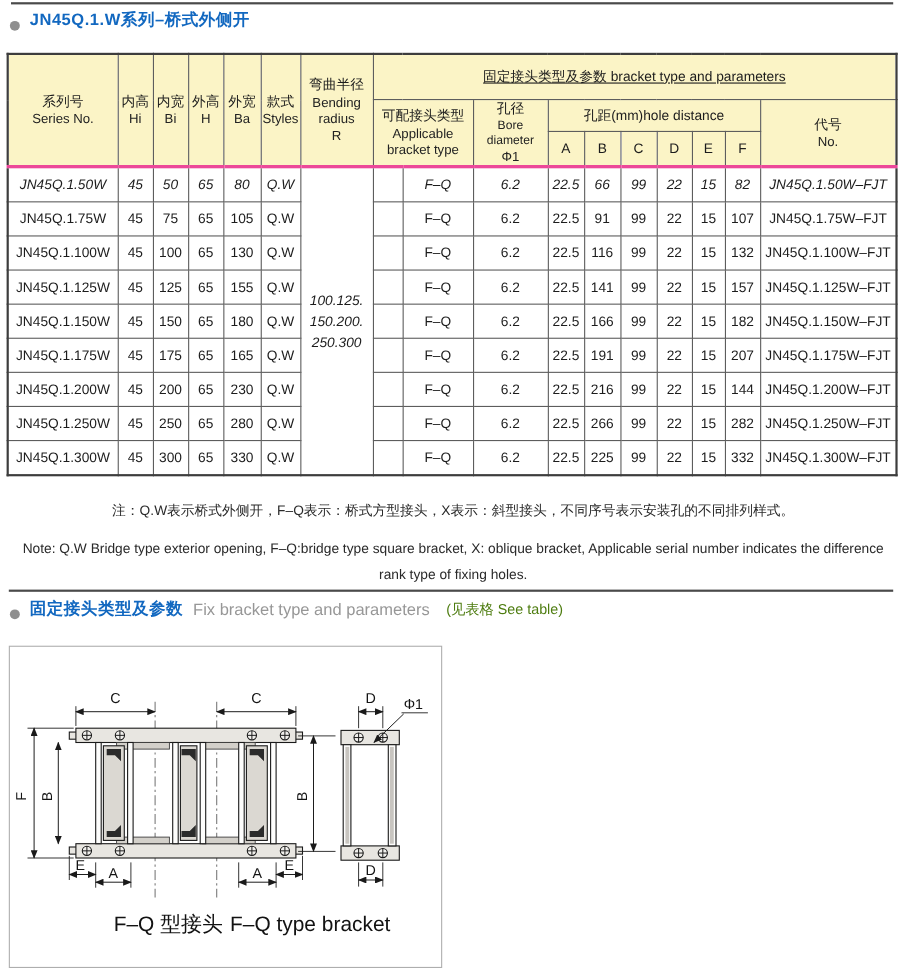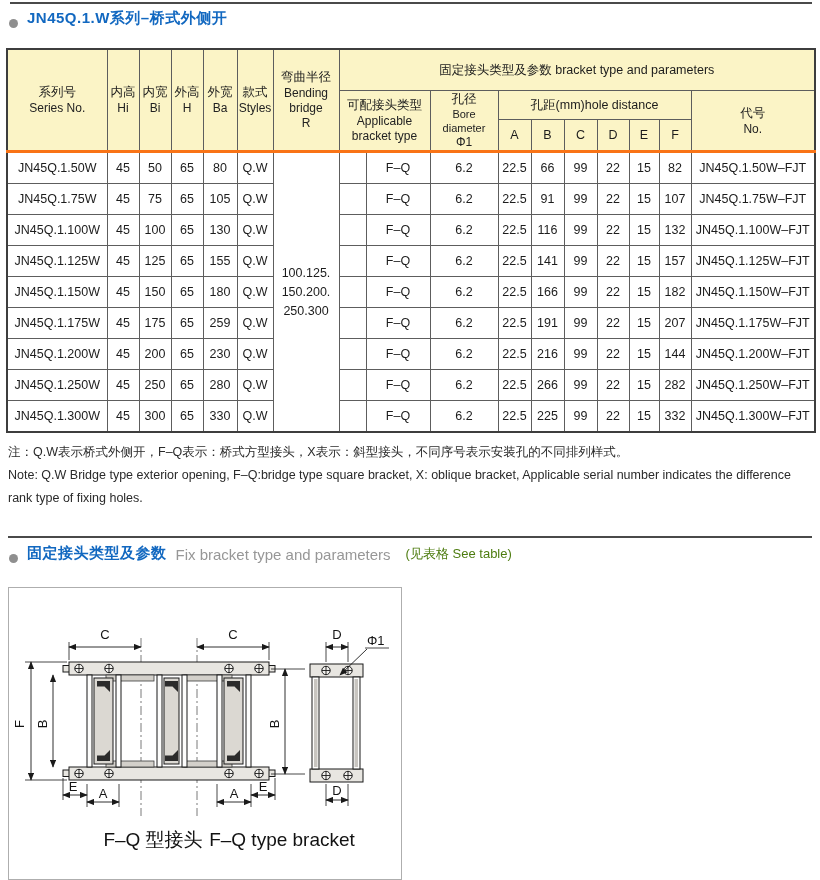--- a/index.html
+++ b/index.html
@@ -20,32 +20,32 @@
   table.spec{border-collapse:collapse;table-layout:fixed;width:808px;border:2px solid #3d3d3d;}
   table.spec th,table.spec td{
     border:1px solid #5d5d5d;text-align:center;vertical-align:middle;
     padding:0 1px;font-size:12.5px;color:#1c1c1c;overflow:hidden;
   }
   table.spec thead th{background:#fbf4c6;font-weight:normal;}
   tr.h1 th{height:40px;}
   tr.h2 th{height:28px;}
   tr.h3 th{height:30px;}
   table.spec tbody td{height:30px;background:#ffffff;}
-  table.spec tbody tr:first-child td{border-top:3px solid #f97316;}
+  table.spec tbody tr:first-child td{border-top:3px solid #ec4899;font-style:italic;}
   .zl{display:block;font-size:12.5px;line-height:1.35;}
   .el{display:block;font-size:12px;line-height:1.25;color:#222;}
   .el.small{font-size:11px;}
   .c-series{font-size:12.5px;}
   .c-code{text-align:left;padding-left:5px;font-size:12.5px;}
   .c-bend{white-space:pre-line;line-height:1.5;font-size:12.5px;}
-  .group-h{font-size:13px;}
+  .group-h{font-size:13px;text-decoration:underline;}
 
   
   .notes{position:absolute;left:8px;top:441px;width:808px;font-size:12.5px;color:#2a2a2a;line-height:1.85;}
-  .notes p{margin:0;}
+  .notes p{margin:12px;text-align:center;}
 
   
   .draw-box{position:absolute;left:8px;top:587px;width:392px;height:291px;border:1px solid #aeaeae;background:#fff;}
   .cl{stroke:#7a7a7a;stroke-width:1;stroke-dasharray:9 3 2 3;fill:none;}
   .part{fill:#e8e6e1;stroke:#1a1a1a;stroke-width:1;}
   .part2{fill:#d3d0ca;stroke:#3a3a3a;stroke-width:.8;}
   .plate{fill:#fdfdfc;stroke:#1a1a1a;stroke-width:1;}
   .mid{fill:#dbd8d2;stroke:#1a1a1a;stroke-width:1;}
   .wallin{fill:#c8c5c0;stroke:none;}
   .dim{stroke:#1a1a1a;stroke-width:.9;fill:none;}
@@ -104,21 +104,21 @@
       <th rowspan="3">
         <span class="zl">外宽</span>
         <span class="el">Ba</span>
       </th>
       <th rowspan="3">
         <span class="zl">款式</span>
         <span class="el">Styles</span>
       </th>
       <th rowspan="3">
         <span class="zl">弯曲半径</span>
-        <span class="el">Bending bridge</span>
+        <span class="el">Bending radius</span>
         <span class="el">R</span>
       </th>
       <th colspan="10" class="group-h">固定接头类型及参数 bracket type and parameters</th>
     </tr>
     <tr class="h2">
       <th colspan="2" rowspan="2">
         <span class="zl">可配接头类型</span>
         <span class="el">Applicable bracket type</span>
       </th>
       <th rowspan="2">
@@ -233,21 +233,21 @@
           <td>22</td>
           <td>15</td>
           <td>182</td>
           <td class="c-code">JN45Q.1.150W–FJT</td>
         </tr>
         <tr>
           <td class="c-series">JN45Q.1.175W</td>
           <td>45</td>
           <td>175</td>
           <td>65</td>
-          <td>259</td>
+          <td>165</td>
           <td>Q.W</td>
           <td class="c-gap"></td>
           <td>F–Q</td>
           <td>6.2</td>
           <td>22.5</td>
           <td>191</td>
           <td>99</td>
           <td>22</td>
           <td>15</td>
           <td>207</td>

